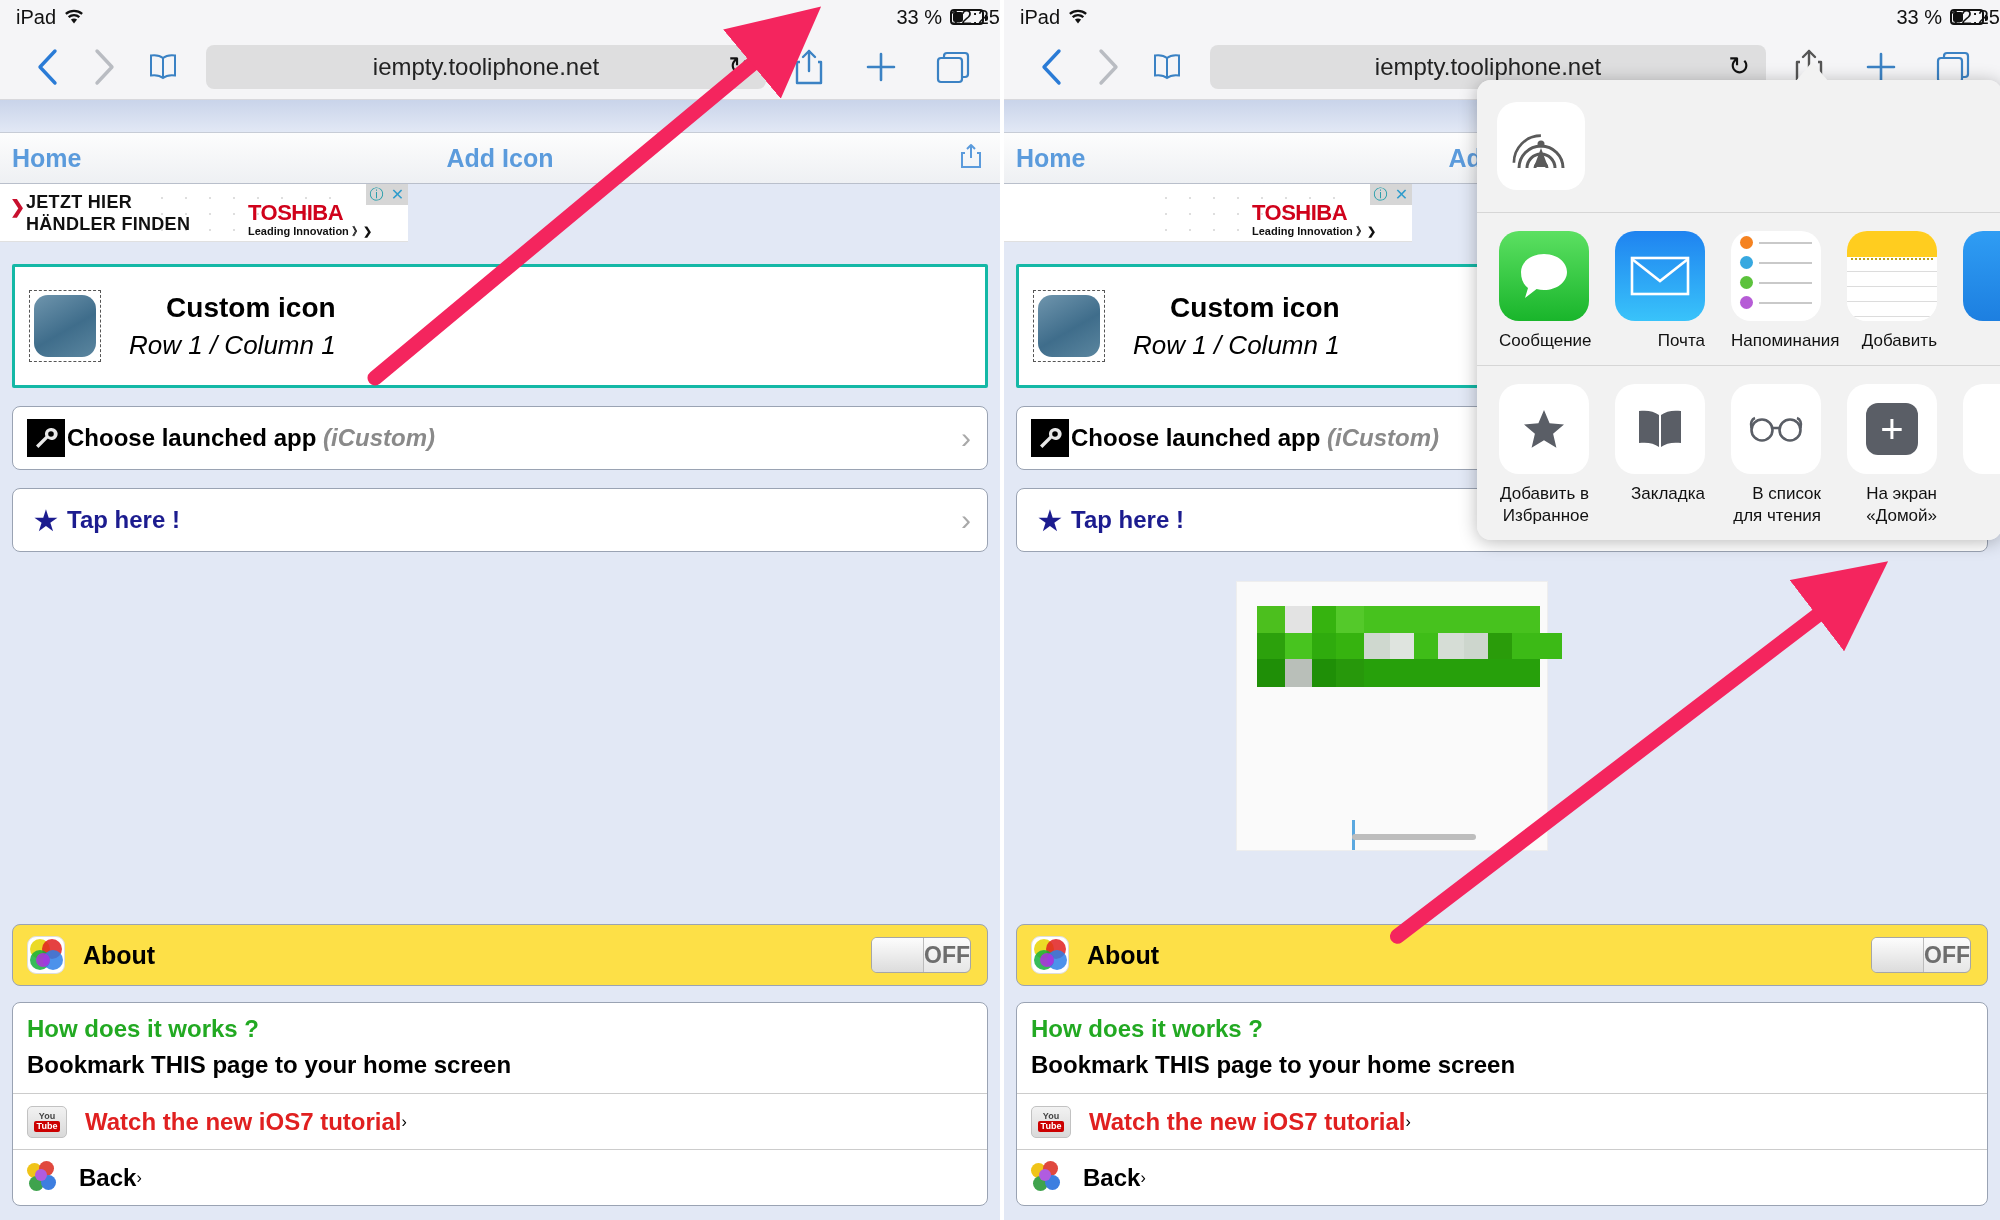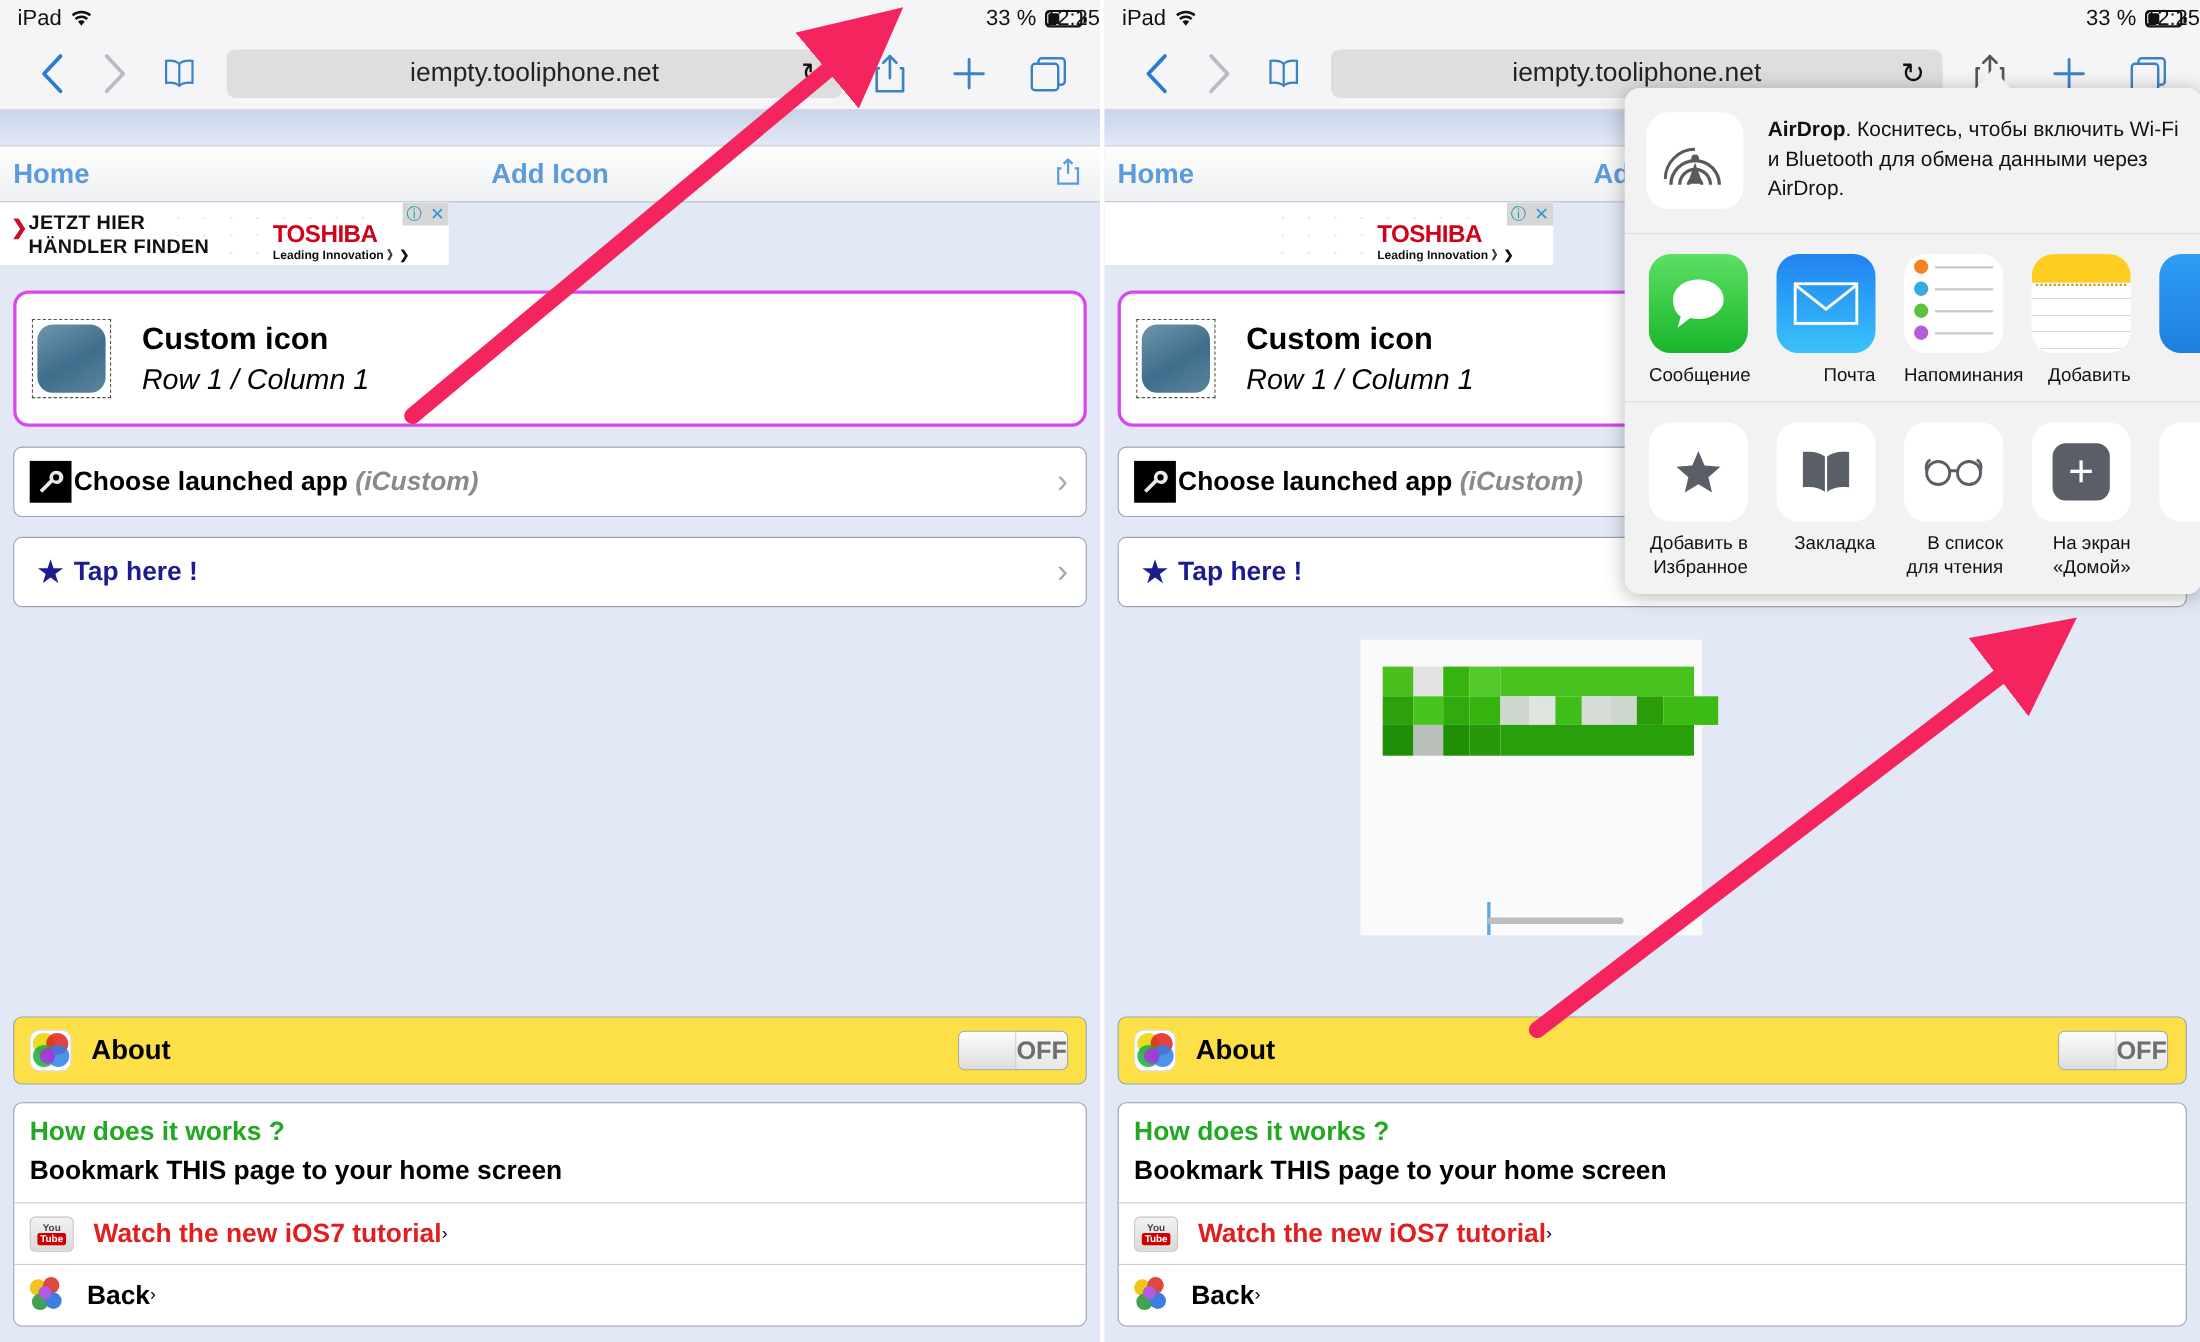--- a/index.html
+++ b/index.html
@@ -73,21 +73,21 @@
   .ad .adch span { width:21px;height:21px; display:flex;align-items:center;justify-content:center; font-size:14px; }
   .ad .adch .i { color:#1a9aa8; }
   .ad .adch .x { color:#2f9ccc; font-size:16px; }
 
   .content { padding:22px 12px 0 12px; }
 
   .card {
     background:#fff; border:1px solid #9aa3b3; border-radius:8px;
     margin-bottom:18px; position:relative;
   }
-  .card.sel { border:3px solid #d946ef; border-radius:14px; }
+  .card.sel { border:3px solid #14b8a6; border-radius:2px;text-align:right; }
 
   .iconrow { display:flex; align-items:center; padding:16px 14px; height:118px; }
   .icon-thumb {
     width:72px;height:72px; border:1px dashed #555; padding:4px; flex:none;
   }
   .icon-thumb .img {
     width:100%;height:100%; border-radius:14px;
     background:linear-gradient(150deg,#6f95ad,#3f6d8b 55%,#5b869f);
   }
   .iconrow .txt { margin-left:28px; }
@@ -582,23 +582,20 @@
               <path d="M31 47a6 6 0 0 1 6 6"></path>
             <path d="M31 39a14 14 0 0 0-14 14"></path>
               <path d="M31 39a14 14 0 0 1 14 14"></path>
             <path d="M31 31a22 22 0 0 0-22 22"></path>
               <path d="M31 31a22 22 0 0 1 22 22"></path>
             <path d="M31 23a30 30 0 0 0-30 30" transform="translate(3,0) scale(0.9,0.9)"></path>
           </g>
           <circle cx="31" cy="29" r="3.5" fill="#5a5a5a"></circle>
           <path d="M31 33 L24 52 h14 Z" fill="#5a5a5a"></path>
         </svg>
-      </span>
-      <span class="airdrop-tx">
-        <b>AirDrop</b><span>. Коснитесь, чтобы включить Wi-Fi и Bluetooth для обмена данными через AirDrop.</span>
       </span>
     </div>
 
     <div class="pop-sec">
       <div class="pop-grid">
 
         <div class="pop-item">
           <div class="sq ic-msg">
             <svg width="60" height="56" viewBox="0 0 60 56">
                 <path d="M30 6c13 0 23 8 23 18s-10 18-23 18c-2.6 0-5-.3-7.4-1L11 50l3-10C9.6 36.6 7 31.6 7 24 7 14 17 6 30 6Z" fill="#fff"></path>

